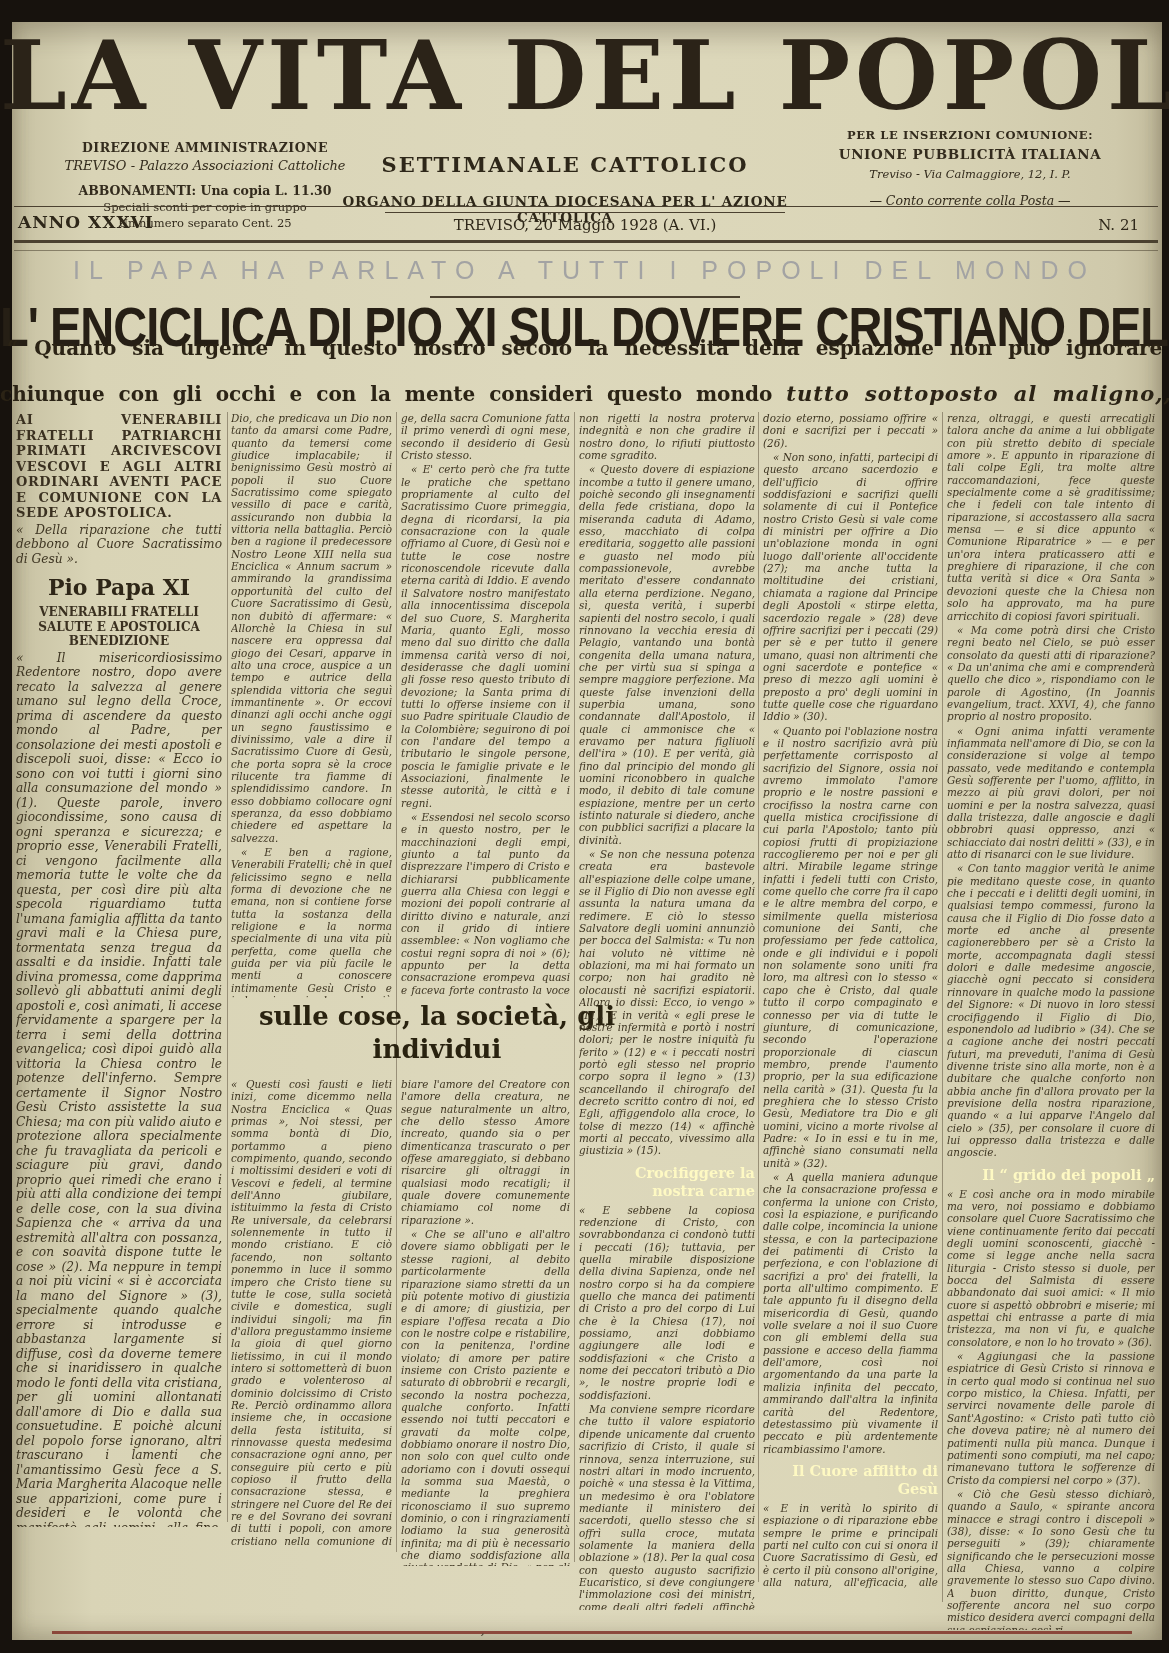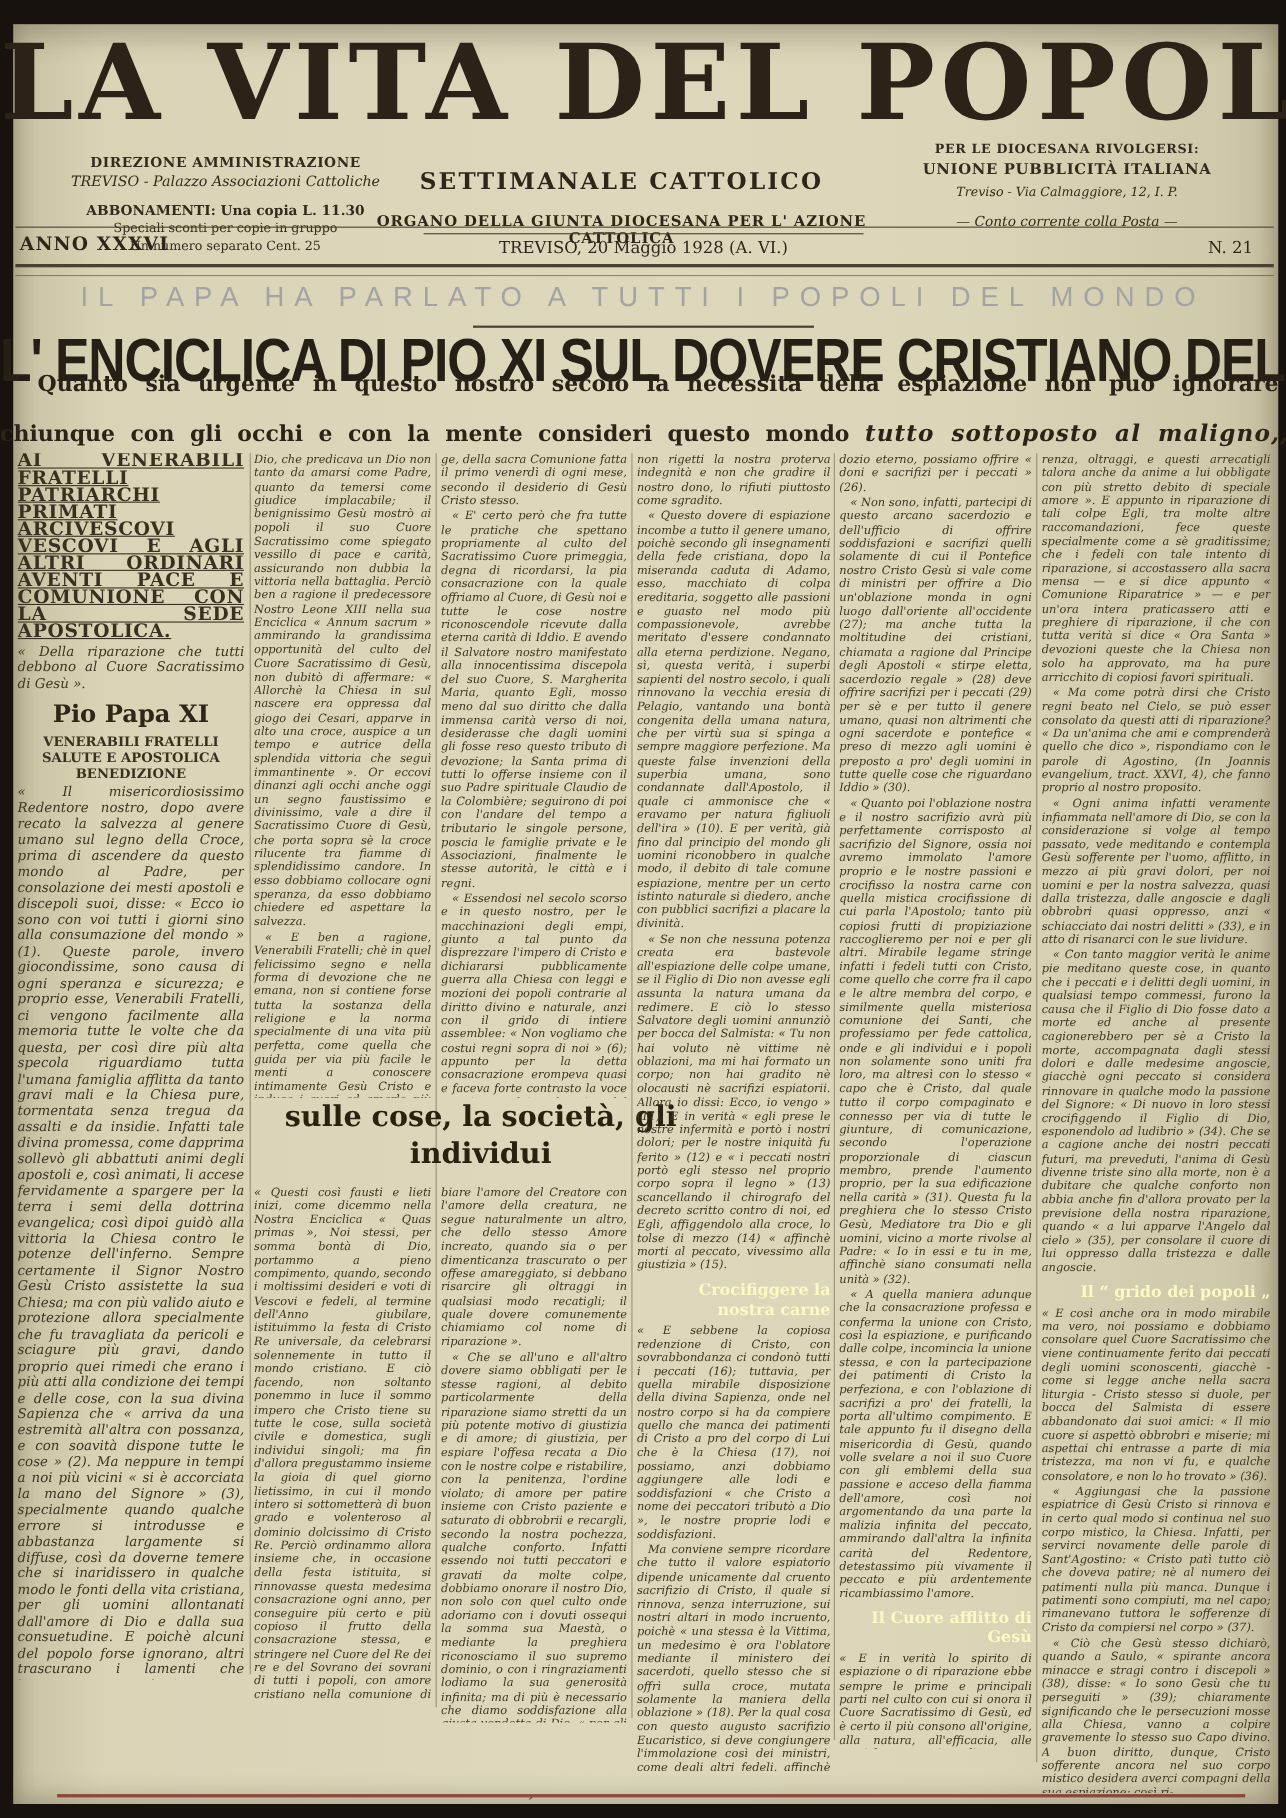--- a/index.html
+++ b/index.html
@@ -56,21 +56,21 @@
   .subhead.s2{top:381px;font-weight:700;font-size:20px;word-spacing:7px;}
   .subhead .tail{font-weight:700;font-style:italic;font-size:21px;letter-spacing:1px;}
   
   .col{
     position:absolute;top:412px;overflow:hidden;
     font-style:italic;font-size:10.4px;line-height:12.35px;
     text-align:justify;color:#3e3522;
   }
   .col p{margin:0 0 2px 0;text-indent:10px;}
   .col p.noind{text-indent:0;}
-  .caps{font-style:normal;font-weight:700;font-size:17px;line-height:15.5px;letter-spacing:.6px;text-indent:0 !important;color:#3a3020;text-decoration:underline;}
+  .caps{font-style:normal;font-weight:700;font-size:13px;line-height:15.5px;letter-spacing:.6px;text-indent:0 !important;color:#3a3020;}
   .caps2{font-style:normal;font-weight:700;font-size:12px;line-height:14.5px;text-align:center;text-indent:0 !important;margin-top:4px !important;color:#3a3020;}
   .h-lg{font-style:normal;font-weight:700;font-size:22px;line-height:26px;text-align:center;text-indent:0 !important;margin:8px 0 5px 0 !important;color:#2e2617;}
   .h-sm{font-style:normal;font-weight:700;font-size:14.5px;line-height:18px;text-align:right;text-indent:0 !important;margin:7px 0 4px 0 !important;color:#fef9c3;}
   .mid-heading{
     position:absolute;left:228px;top:1000px;width:418px;text-align:center;
     font-weight:700;font-size:26px;line-height:33px;color:#29220f;
   }
   .vrule{position:absolute;width:1px;background:rgba(70,58,40,.45);top:412px;}
   .ink-mark{position:absolute;left:482px;top:1624px;font-size:12px;color:#4a4030;transform:rotate(20deg);}
 </style>
@@ -90,21 +90,21 @@
   <div class="l4">Speciali sconti per copie in gruppo</div>
   <div class="l5">Un numero separato Cent. 25</div>
 </div>
 
 <div class="mast-center">
   <div class="l1">SETTIMANALE CATTOLICO</div>
   <div class="l2">ORGANO DELLA GIUNTA DIOCESANA PER L' AZIONE CATTOLICA</div>
 </div>
 
 <div class="mast-right">
-  <div class="l1">PER LE DIOCESANA RIVOLGERSI:</div>
+  <div class="l1">PER LE INSERZIONI COMUNIONE:</div>
   <div class="l2">UNIONE PUBBLICITÀ ITALIANA</div>
   <div class="l3">Treviso - Via Calmaggiore, 12, I. P.</div>
   <div class="l4">— Conto corrente colla Posta —</div>
 </div>
 
 <div class="rule" style="left:14px;top:206px;width:1144px;height:1px;"></div>
 <div class="dl-left">ANNO XXXVI</div>
 <div class="dl-center">TREVISO, 20 Maggio 1928 (A. VI.)</div>
 <div class="dl-right">N. 21</div>
 <div class="rule" style="left:385px;top:212px;width:400px;height:1px;"></div>

